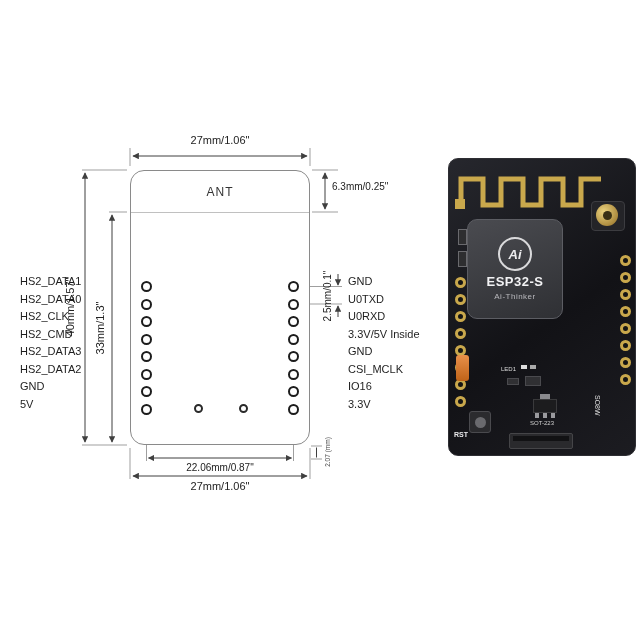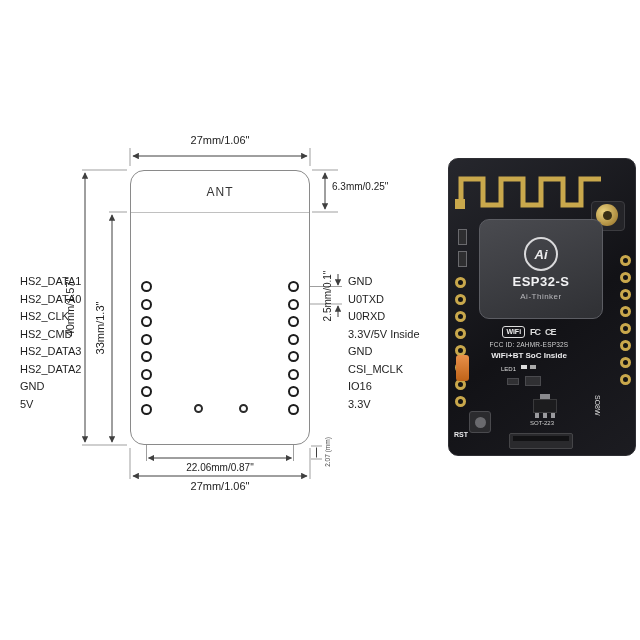--- a/index.html
+++ b/index.html
@@ -38,21 +38,21 @@
     background:linear-gradient(145deg,#26272d 0%,#121216 55%,#1c1c21 100%);
     border:1px solid #2e2e33;box-sizing:border-box;
   }
   .pcb .ant-svg{position:absolute;left:6px;top:8px;}
   .ipex-pad{position:absolute;left:142px;top:42px;width:32px;height:28px;background:#242428;
     border:1px solid #3c3c40;border-radius:4px;}
   .ipex{position:absolute;left:147px;top:45px;width:22px;height:22px;border-radius:50%;
     background:radial-gradient(circle at 35% 35%,#ecd37f,#a8863a 75%);display:flex;
     align-items:center;justify-content:center;}
   .ipex .bore{width:9px;height:9px;border-radius:50%;background:#3a3014;}
-  .shield{position:absolute;left:30px;top:60px;width:124px;height:100px;border-radius:10px;
+  .shield{position:absolute;left:18px;top:60px;width:96px;height:100px;border-radius:10px;
     background:linear-gradient(160deg,#4a4b50 0%,#2f3034 100%);border:1px solid #5c5d63;
     box-sizing:border-box;display:flex;flex-direction:column;align-items:center;
     justify-content:center;gap:3px;}
   .ai-logo{width:30px;height:30px;border:2px solid #d9d9db;border-radius:50%;display:flex;
     align-items:center;justify-content:center;font-size:13px;font-weight:bold;
     font-style:italic;color:#ececee;}
   .chip-name{font-size:13px;font-weight:bold;letter-spacing:.5px;color:#f2f2f4;}
   .brand{font-size:8px;color:#b9b9bd;letter-spacing:.5px;}
   .silk{position:absolute;left:24px;top:167px;width:112px;display:flex;flex-direction:column;
     align-items:center;gap:3px;}
@@ -202,29 +202,20 @@
     <div class="ipex">
       <div class="bore"></div>
     </div>
 
     <div class="shield">
       <div class="ai-logo">Ai</div>
       <div class="chip-name">ESP32-S</div>
       <div class="brand">Ai-Thinker</div>
     </div>
 
-    <div class="silk">
-      <div class="badge-row">
-        <span class="wifi-badge">WiFi</span>
-        <span class="logo-txt">FC</span>
-        <span class="logo-txt">CE</span>
-      </div>
-      <div class="fcc-id">FCC ID: 2AHMR-ESP32S</div>
-      <div class="tagline">WiFi+BT SoC Inside</div>
-    </div>
 
     <div class="pcb-pin-col left">
       <span class="pcb-pin"></span>
       <span class="pcb-pin"></span>
       <span class="pcb-pin"></span>
       <span class="pcb-pin"></span>
       <span class="pcb-pin"></span>
       <span class="pcb-pin"></span>
       <span class="pcb-pin"></span>
       <span class="pcb-pin"></span>

